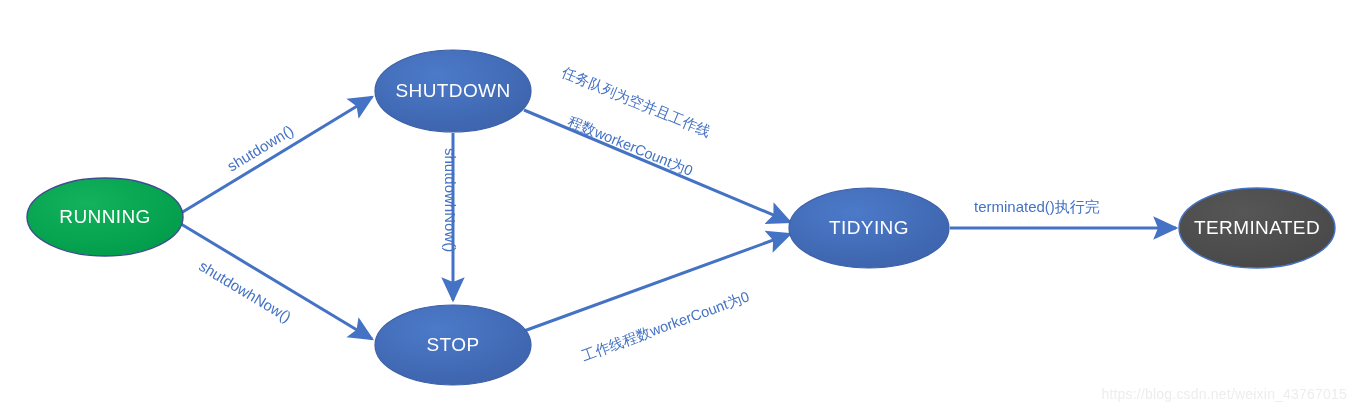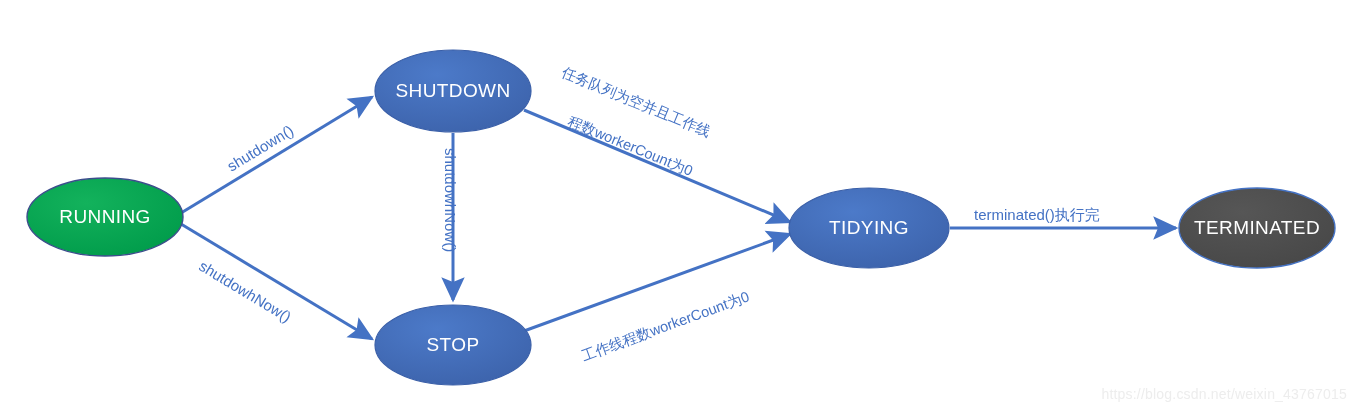--- a/index.html
+++ b/index.html
@@ -129,17 +129,17 @@
   <div class="edge-label" style="left:205px; top:257px; transform: rotate(31.1deg);">shutdowhNow()</div>
 
   <div class="edge-label" style="left:459px; top:148px; transform: rotate(90deg);">shutdowhNow()</div>
 
   <div class="edge-label sm" style="left:566px; top:63px; transform: rotate(22.5deg);">任务队列为空并且工作线</div>
 
   <div class="edge-label sm" style="left:572px; top:112px; transform: rotate(22.5deg);">程数workerCount为0</div>
 
   <div class="edge-label sm" style="left:579px; top:348px; transform: rotate(-20deg);">工作线程数workerCount为0</div>
 
-  <div class="edge-label" style="left:974px; top:206px;">terminated()执行完</div>
+  <div class="edge-label" style="left:974px; top:198px;">terminated()执行完</div>
 
   <div class="watermark">https://blog.csdn.net/weixin_43767015</div>
 
 </div>
 
 </body></html>

